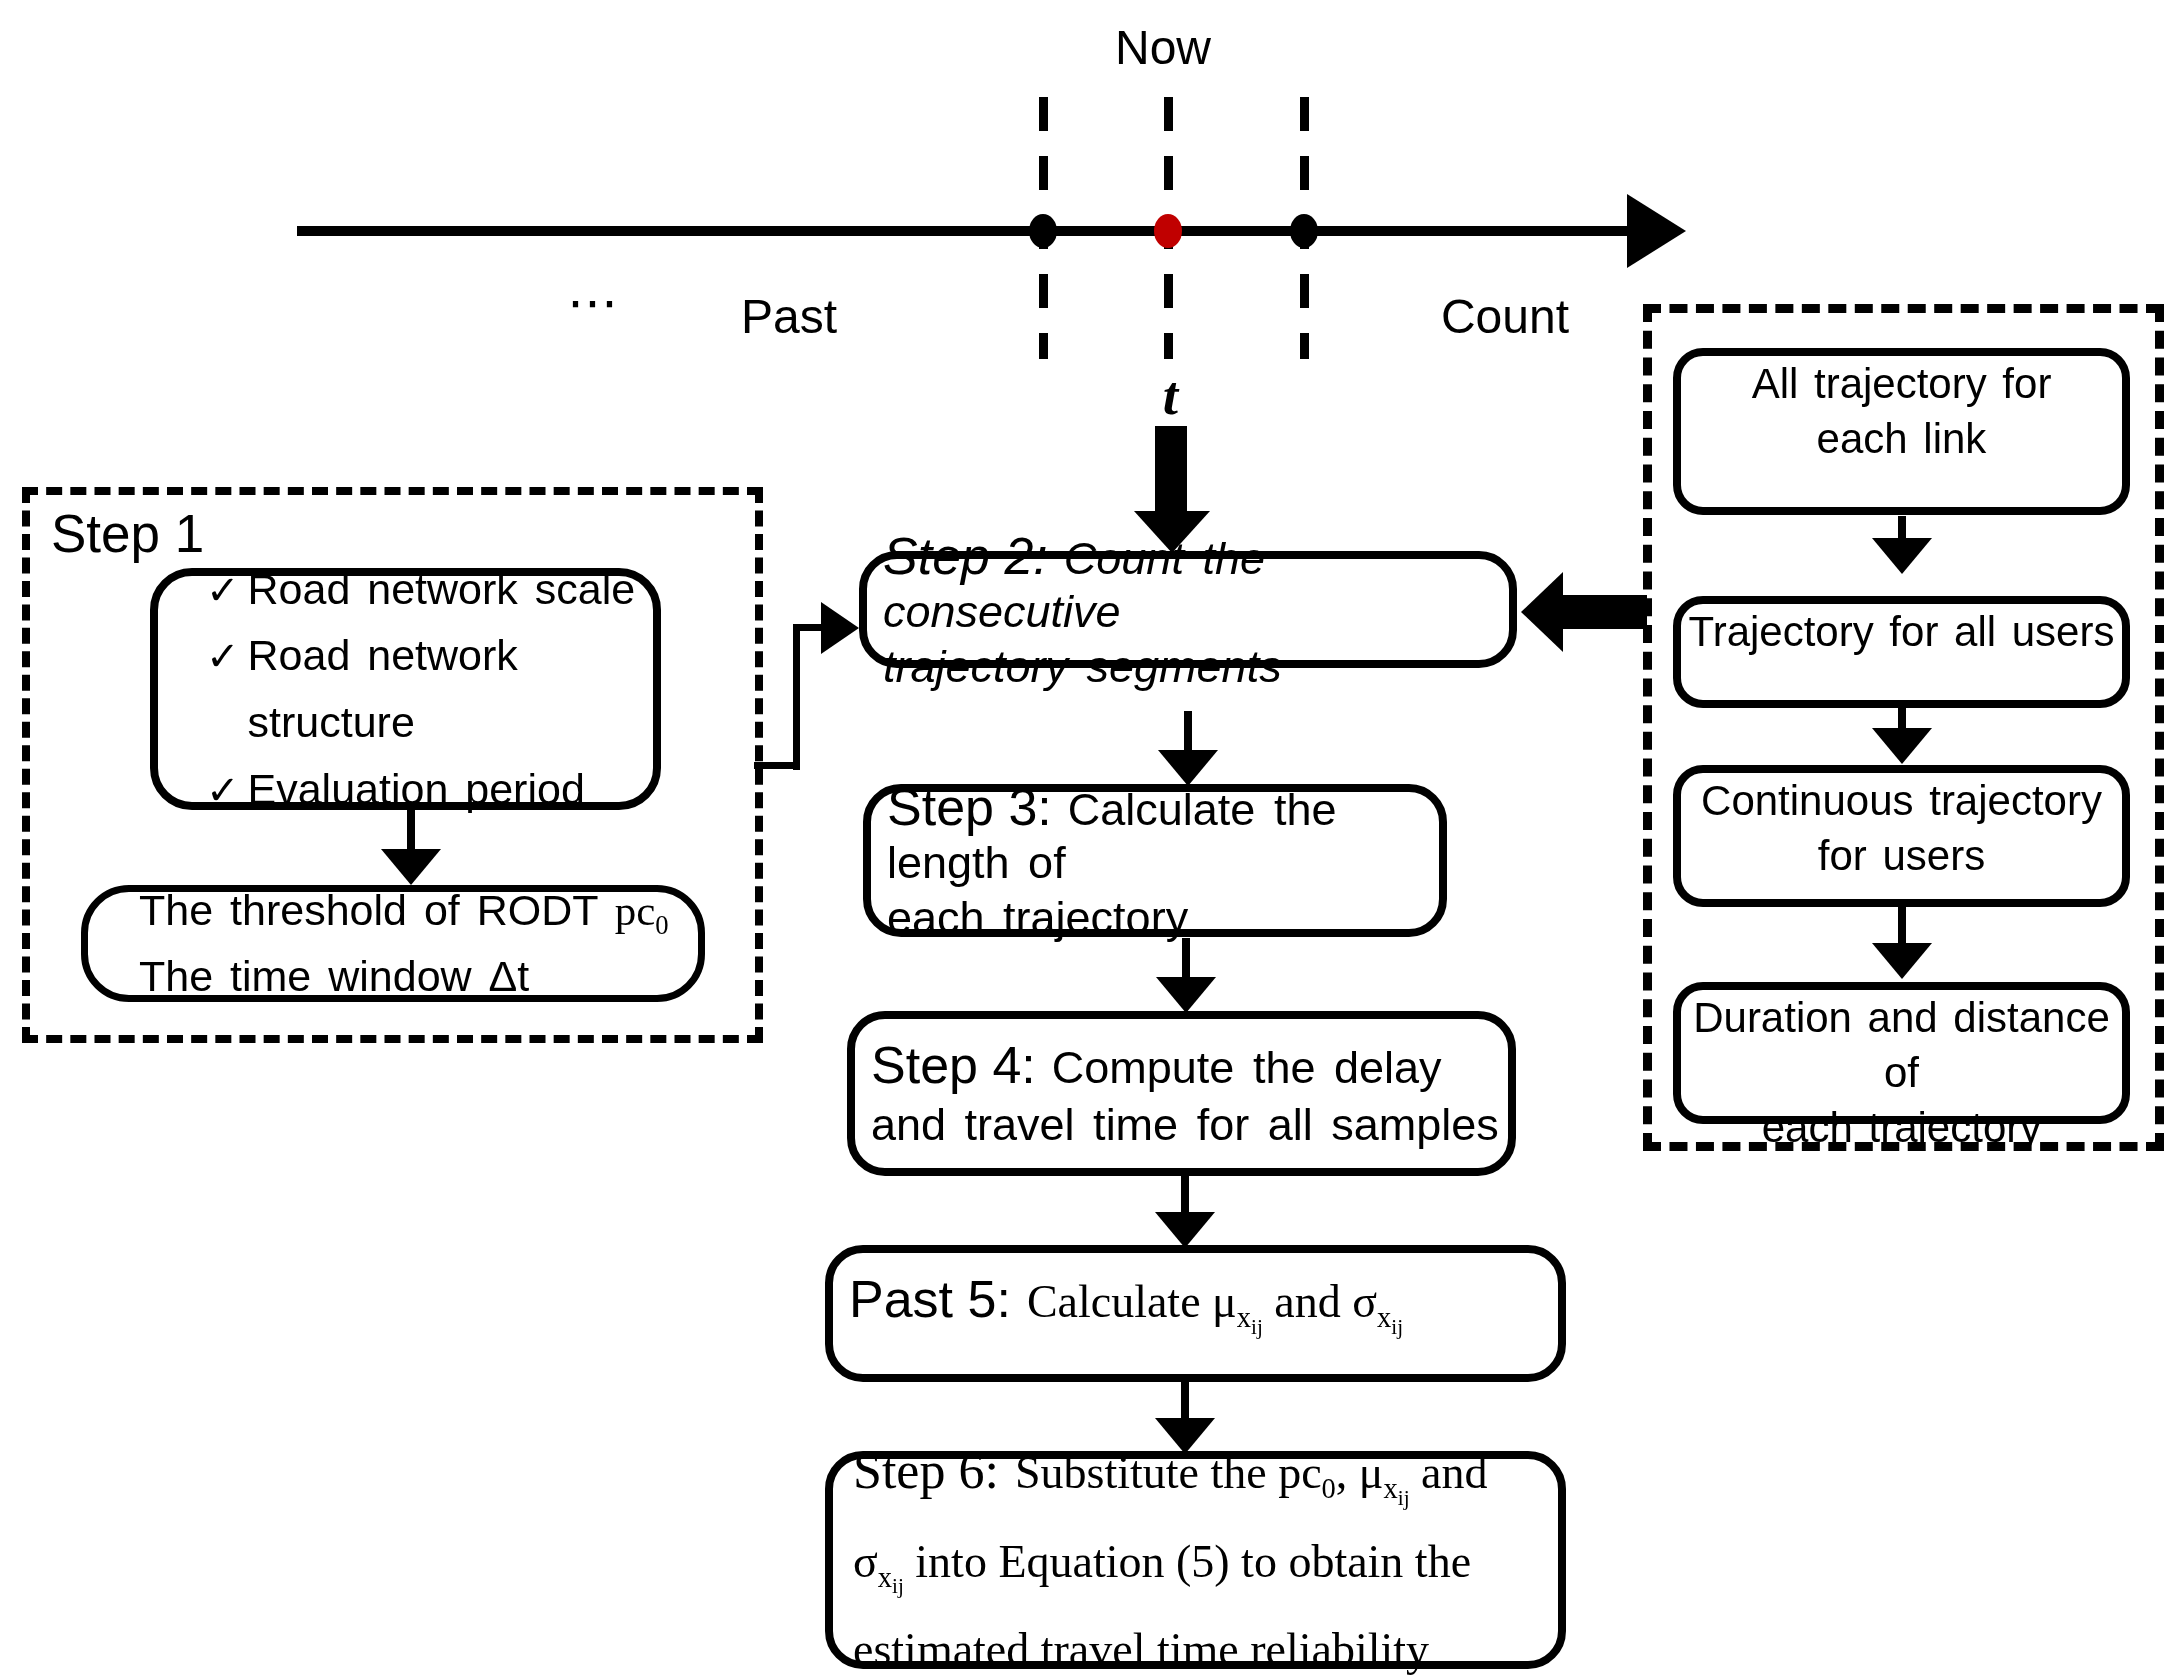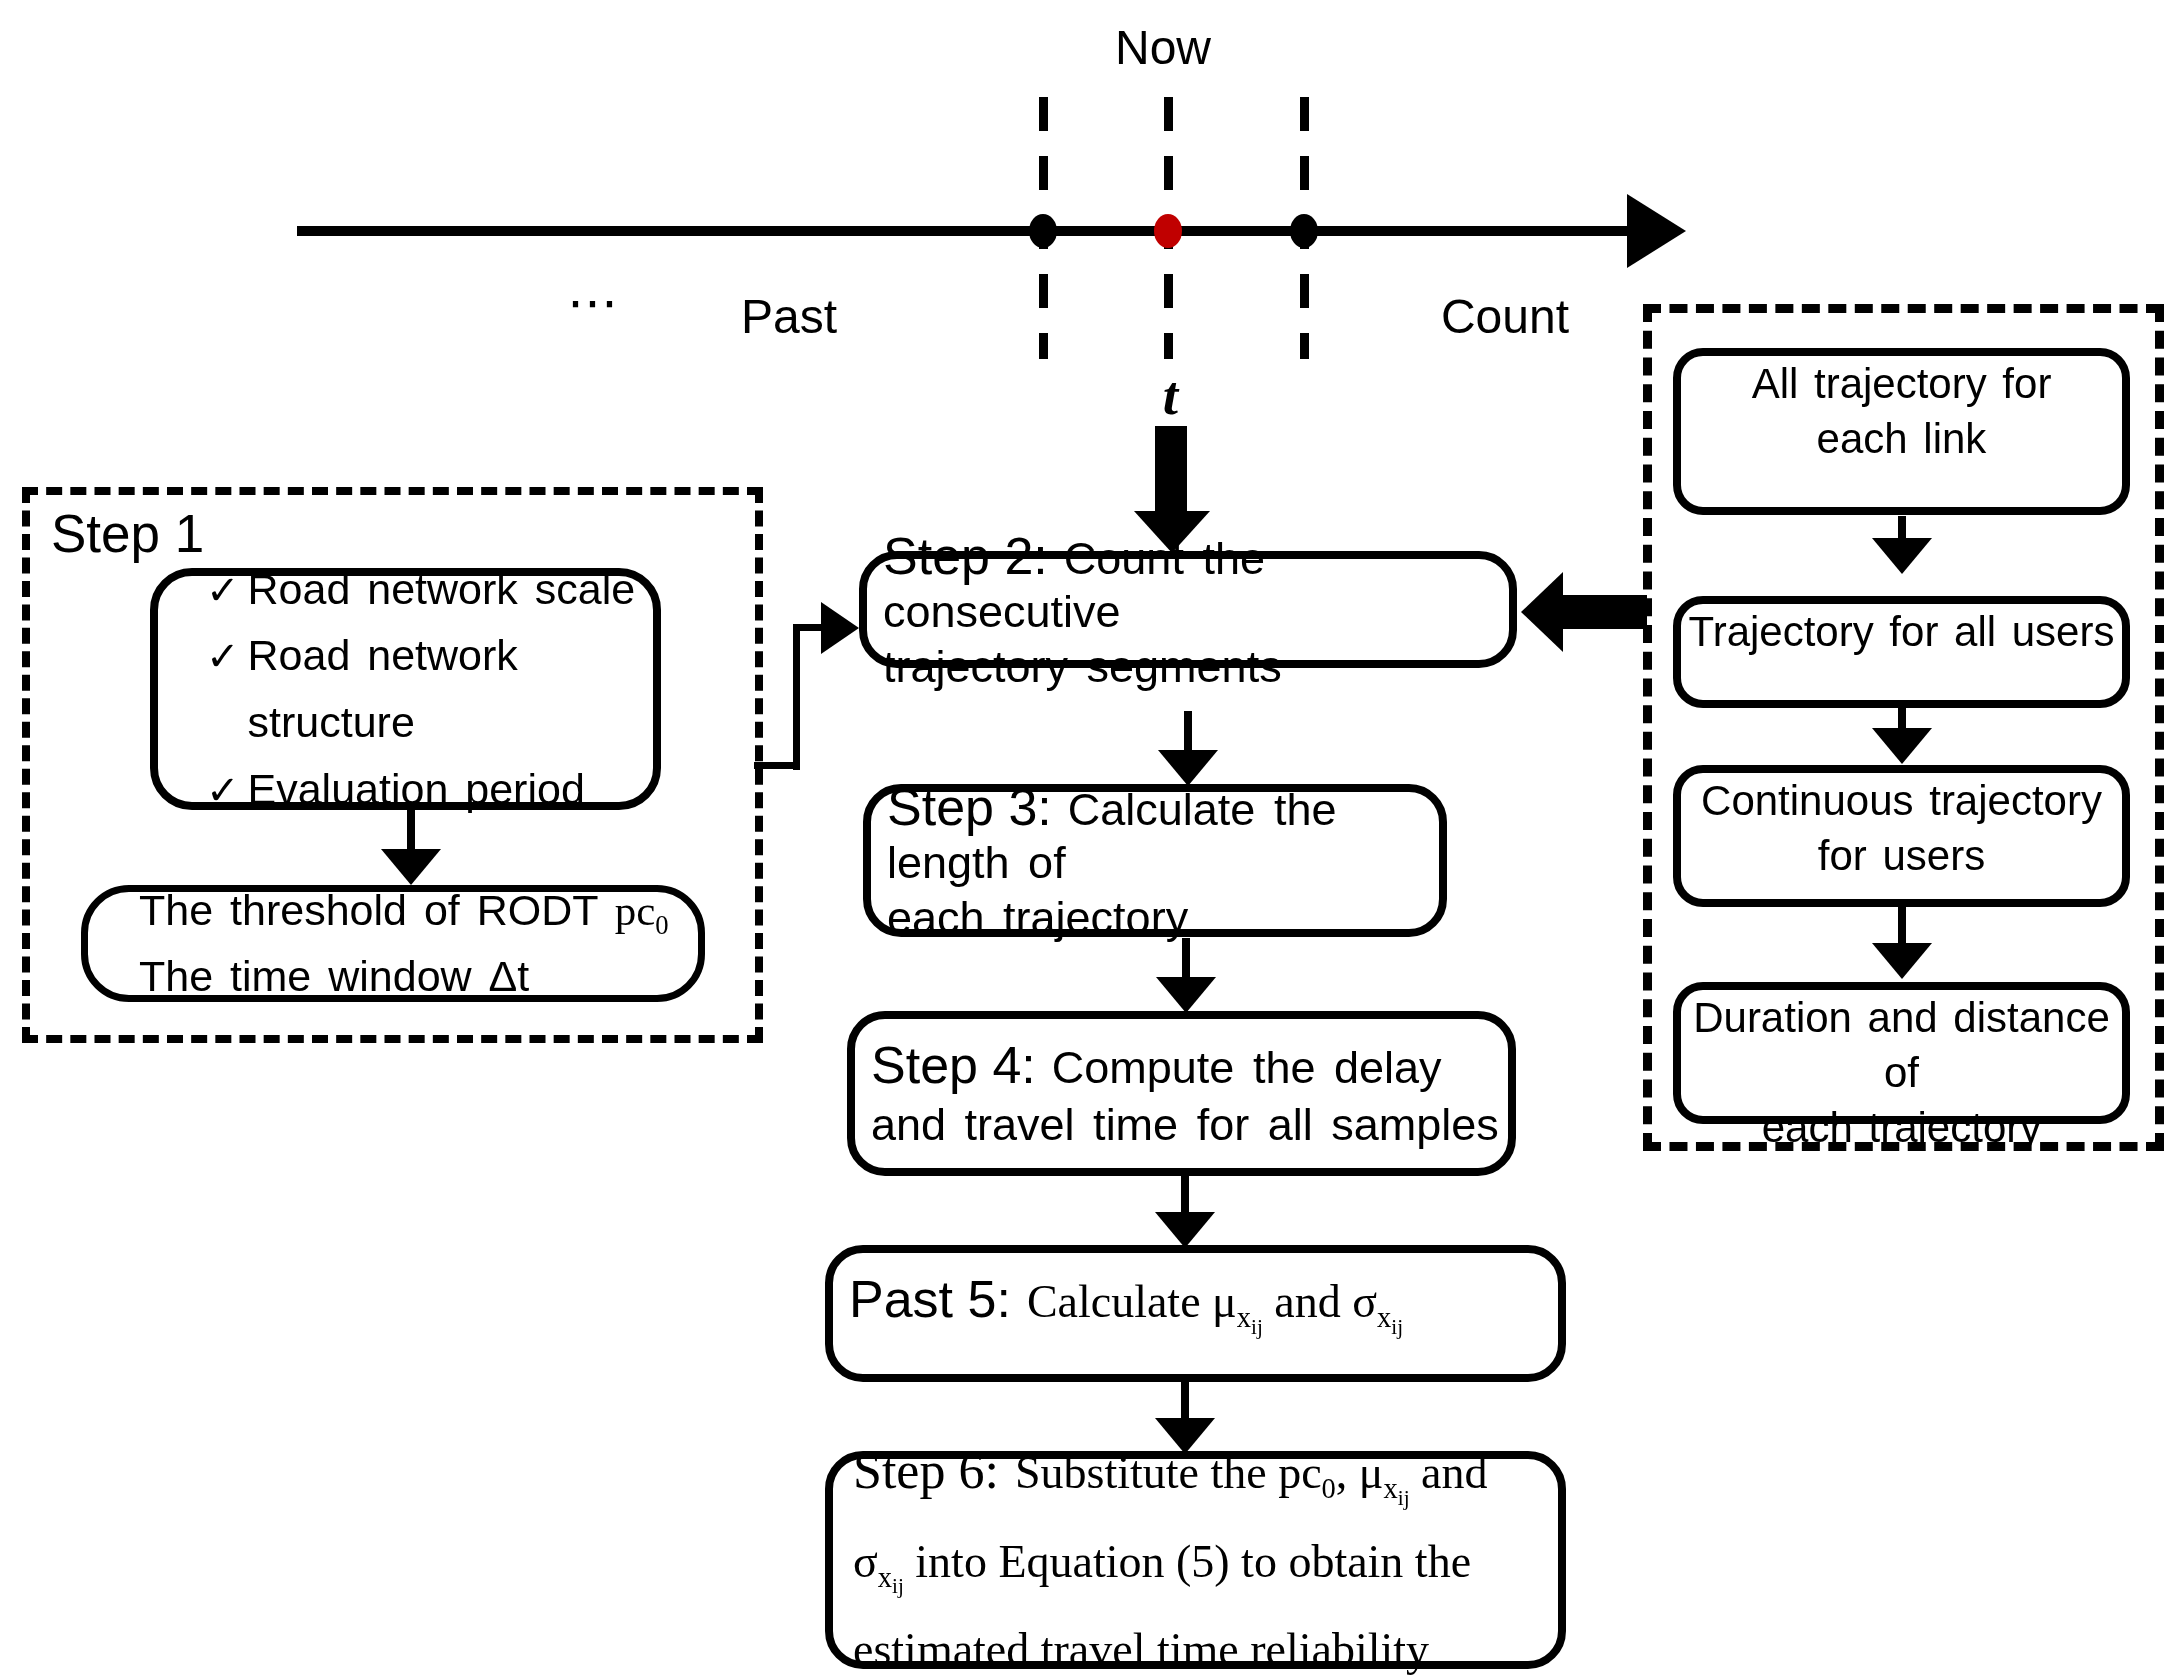--- a/index.html
+++ b/index.html
@@ -92,21 +92,21 @@
   <div class="abs rbox" style="left:81px;top:885px;width:624px;height:117px;border-width:7px;border-radius:48px;padding-left:51px;gap:6px;">
     <div class="thr-line"><span class="seg s">The threshold of RODT </span><span class="seg i">pc</span><span class="seg r sub">0</span></div>
     <div class="thr-line">The time window Δt</div>
   </div>
 
   <div class="abs stem" style="left:754px;top:762px;width:46px;height:7px;"></div>
   <div class="abs stem" style="left:793px;top:624px;width:7px;height:146px;"></div>
   <div class="abs stem" style="left:793px;top:624px;width:30px;height:7px;"></div>
   <div class="abs head-right" style="left:821px;top:602px;"></div>
 
-  <div class="abs rbox step-box" style="left:859px;top:551px;width:658px;height:117px;">
+  <div class="abs rbox step-box" style="left:859px;top:551px;width:658px;height:117px;font-style:italic;">
     <div class="line"><span class="step-label">Step 2:</span><span class="step-body">Count the consecutive</span></div>
     <div class="line step-body">trajectory segments</div>
   </div>
 
   <div class="abs stem" style="left:1184px;top:711px;width:8px;height:40px;"></div>
   <div class="abs head-down" style="left:1158px;top:750px;"></div>
 
   <div class="abs rbox step-box" style="left:863px;top:784px;width:584px;height:153px;">
     <div class="line"><span class="step-label">Step 3:</span><span class="step-body">Calculate the length of</span></div>
     <div class="line step-body">each trajectory</div>

